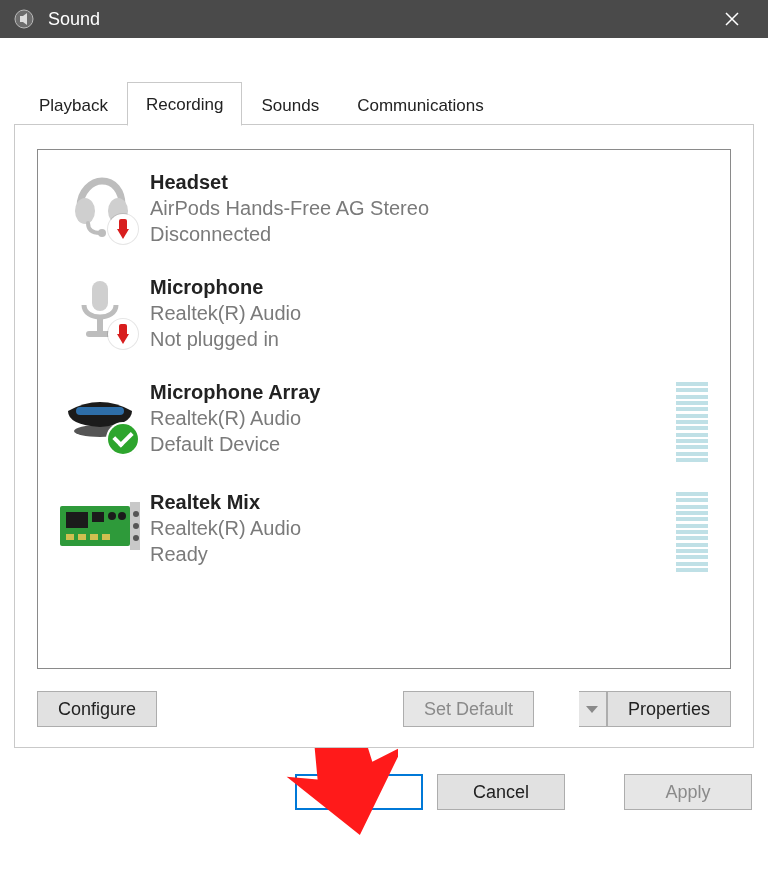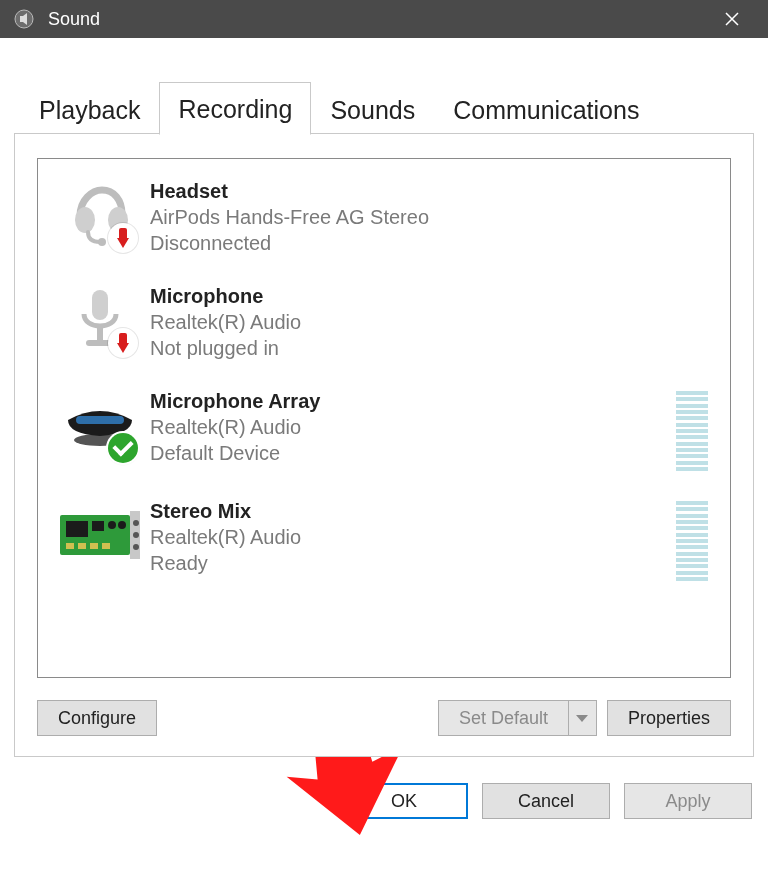--- a/index.html
+++ b/index.html
@@ -42,21 +42,21 @@
   }
   .tabs {
     display: flex;
     align-items: flex-end;
     margin-left: 10px;
     position: relative;
     z-index: 2;
   }
   .tab {
     padding: 10px 18px 10px 18px;
-    font-size: 25px;
+    font-size: 17px;
     color: #222;
     cursor: pointer;
     border: 1px solid transparent;
     border-bottom: none;
     position: relative;
     top: 1px;
     background: transparent;
   }
   .tab.active {
     background: #fff;
@@ -162,40 +162,40 @@
     justify-content: space-between;
   }
   .level-meter .bar {
     height: 4px;
     background: #bfe0e6;
   }
   .btnrow1 {
     display: flex;
     align-items: center;
     margin-top: 22px;
-    gap: 10px;
   }
   .btnrow1 .gap { flex: 1; }
   .btn {
     height: 36px;
     padding: 0 20px;
     background: #e1e1e1;
     border: 1px solid #adadad;
     font-size: 18px;
     color: #222;
     cursor: pointer;
     display: inline-flex;
     align-items: center;
     justify-content: center;
     font-family: inherit;
   }
   .btn[disabled] {
     color: #8a8a8a;
     background: #e6e6e6;
     cursor: default;
+    margin-left: 45px;
   }
   .sd-wrap {
     display: inline-flex;
   }
   .sd-wrap .dd {
     width: 28px;
     border-left: none;
     padding: 0;
   }
   .sd-wrap .dd::after {
@@ -337,21 +337,21 @@
             <rect x="10" y="38" width="8" height="6" fill="#d0c050"></rect>
             <rect x="22" y="38" width="8" height="6" fill="#d0c050"></rect>
             <rect x="34" y="38" width="8" height="6" fill="#d0c050"></rect>
             <rect x="46" y="38" width="8" height="6" fill="#d0c050"></rect>
             <circle cx="80" cy="18" r="3" fill="#555"></circle>
             <circle cx="80" cy="30" r="3" fill="#555"></circle>
             <circle cx="80" cy="42" r="3" fill="#555"></circle>
           </svg>
         </div>
         <div class="dev-texts">
-          <div class="dev-name">Stereo Mix</div>
+          <div class="dev-name">Realtek Mix</div>
           <div class="dev-sub">Realtek(R) Audio</div>
           <div class="dev-status">Ready</div>
         </div>
         <div class="level-meter">
           <div class="bar"></div>
             <div class="bar"></div>
             <div class="bar"></div>
             <div class="bar"></div>
             <div class="bar"></div>
           <div class="bar"></div>

